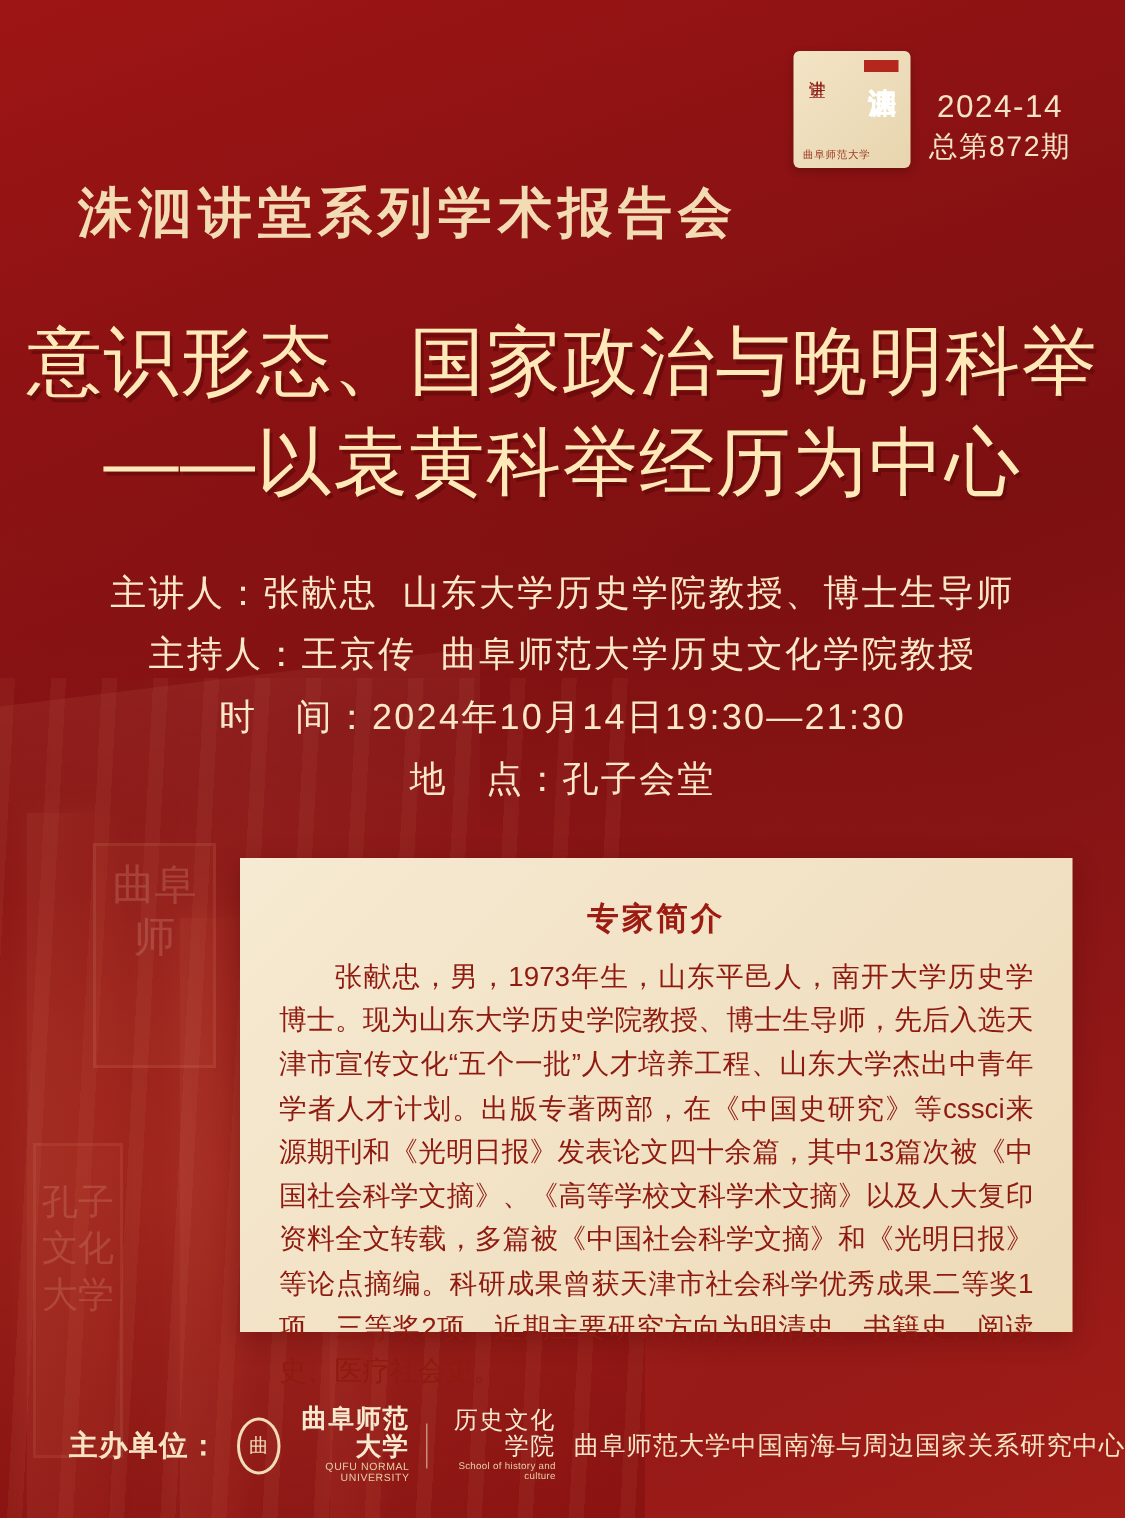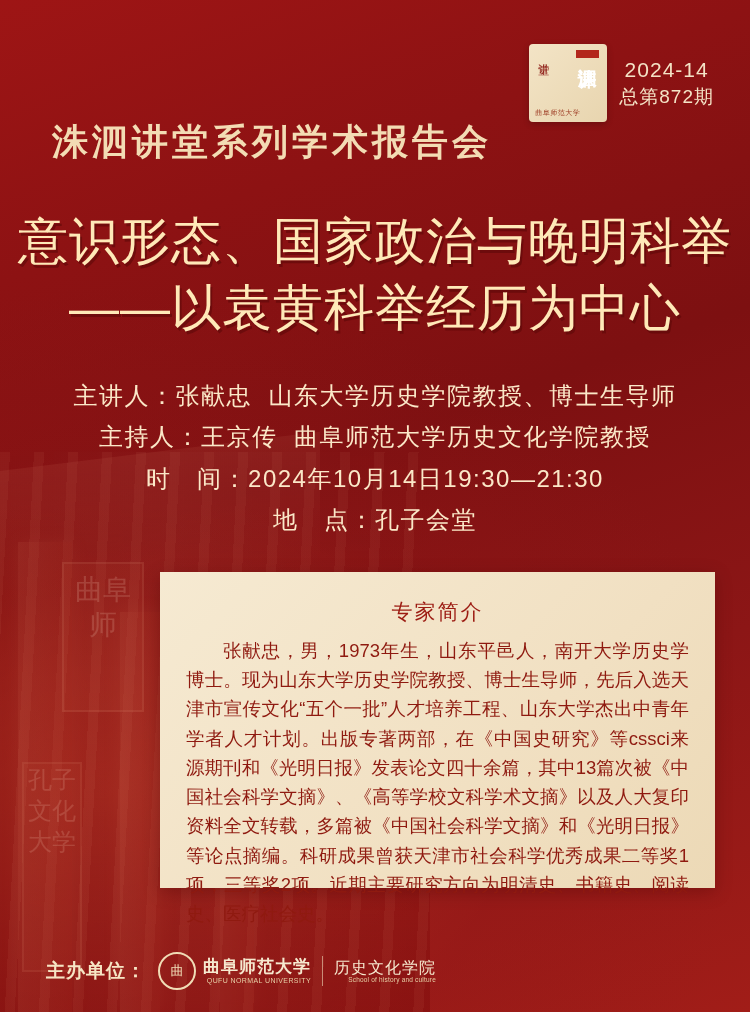--- a/index.html
+++ b/index.html
@@ -73,31 +73,31 @@
     left: 22px;
     bottom: 40px;
     width: 60px;
     height: 210px;
     border: 2px solid rgba(255,210,170,0.15);
     background: rgba(255,170,120,0.06);
     color: rgba(255,225,200,0.32);
     font-size: 24px;
     line-height: 1.3;
     text-align: center;
-    padding-top: 0;
+    padding-top: 22px;
     box-sizing: border-box;
   }
 
   
   .issue-block {
     position: absolute;
-    top: 44px;
+    top: 34px;
     right: 36px;
     display: flex;
-    align-items: center;
+    align-items: flex-end;
     gap: 12px;
   }
   .seal {
     width: 78px;
     height: 78px;
     background: linear-gradient(135deg, #f3e4c6 0%, #e8d5af 100%);
     border-radius: 4px;
     position: relative;
     display: flex;
     align-items: flex-start;
@@ -193,21 +193,21 @@
     height: 316px;
     background: linear-gradient(135deg, #f6ead2 0%, #f1e0c2 60%, #ecd9b6 100%);
     box-shadow: 0 4px 16px rgba(60,0,0,0.3);
     box-sizing: border-box;
     padding: 26px 26px 18px 26px;
   }
   .info-title {
     text-align: center;
     color: #9c1b12;
     font-size: 21px;
-    font-weight: normal;
+    font-weight: bold;
     letter-spacing: 2px;
     margin-bottom: 10px;
   }
   .info-body {
     color: #8f1a10;
     font-size: 18.5px;
     line-height: 1.58;
     text-align: justify;
     text-indent: 2em;
   }
@@ -321,15 +321,16 @@
       <div class="logo-text">
         <div class="logo-cn">曲阜师范大学</div>
         <div class="logo-en">QUFU NORMAL UNIVERSITY</div>
       </div>
       <div class="logo-div"></div>
       <div class="logo-text">
         <div class="logo-dept-cn">历史文化学院</div>
         <div class="logo-dept-en">School of history and culture</div>
       </div>
     </div>
+    <div class="footer-org">曲阜师范大学中国南海与周边国家关系研究中心</div>
   </div>
 
 </div>
 
 </body></html>

